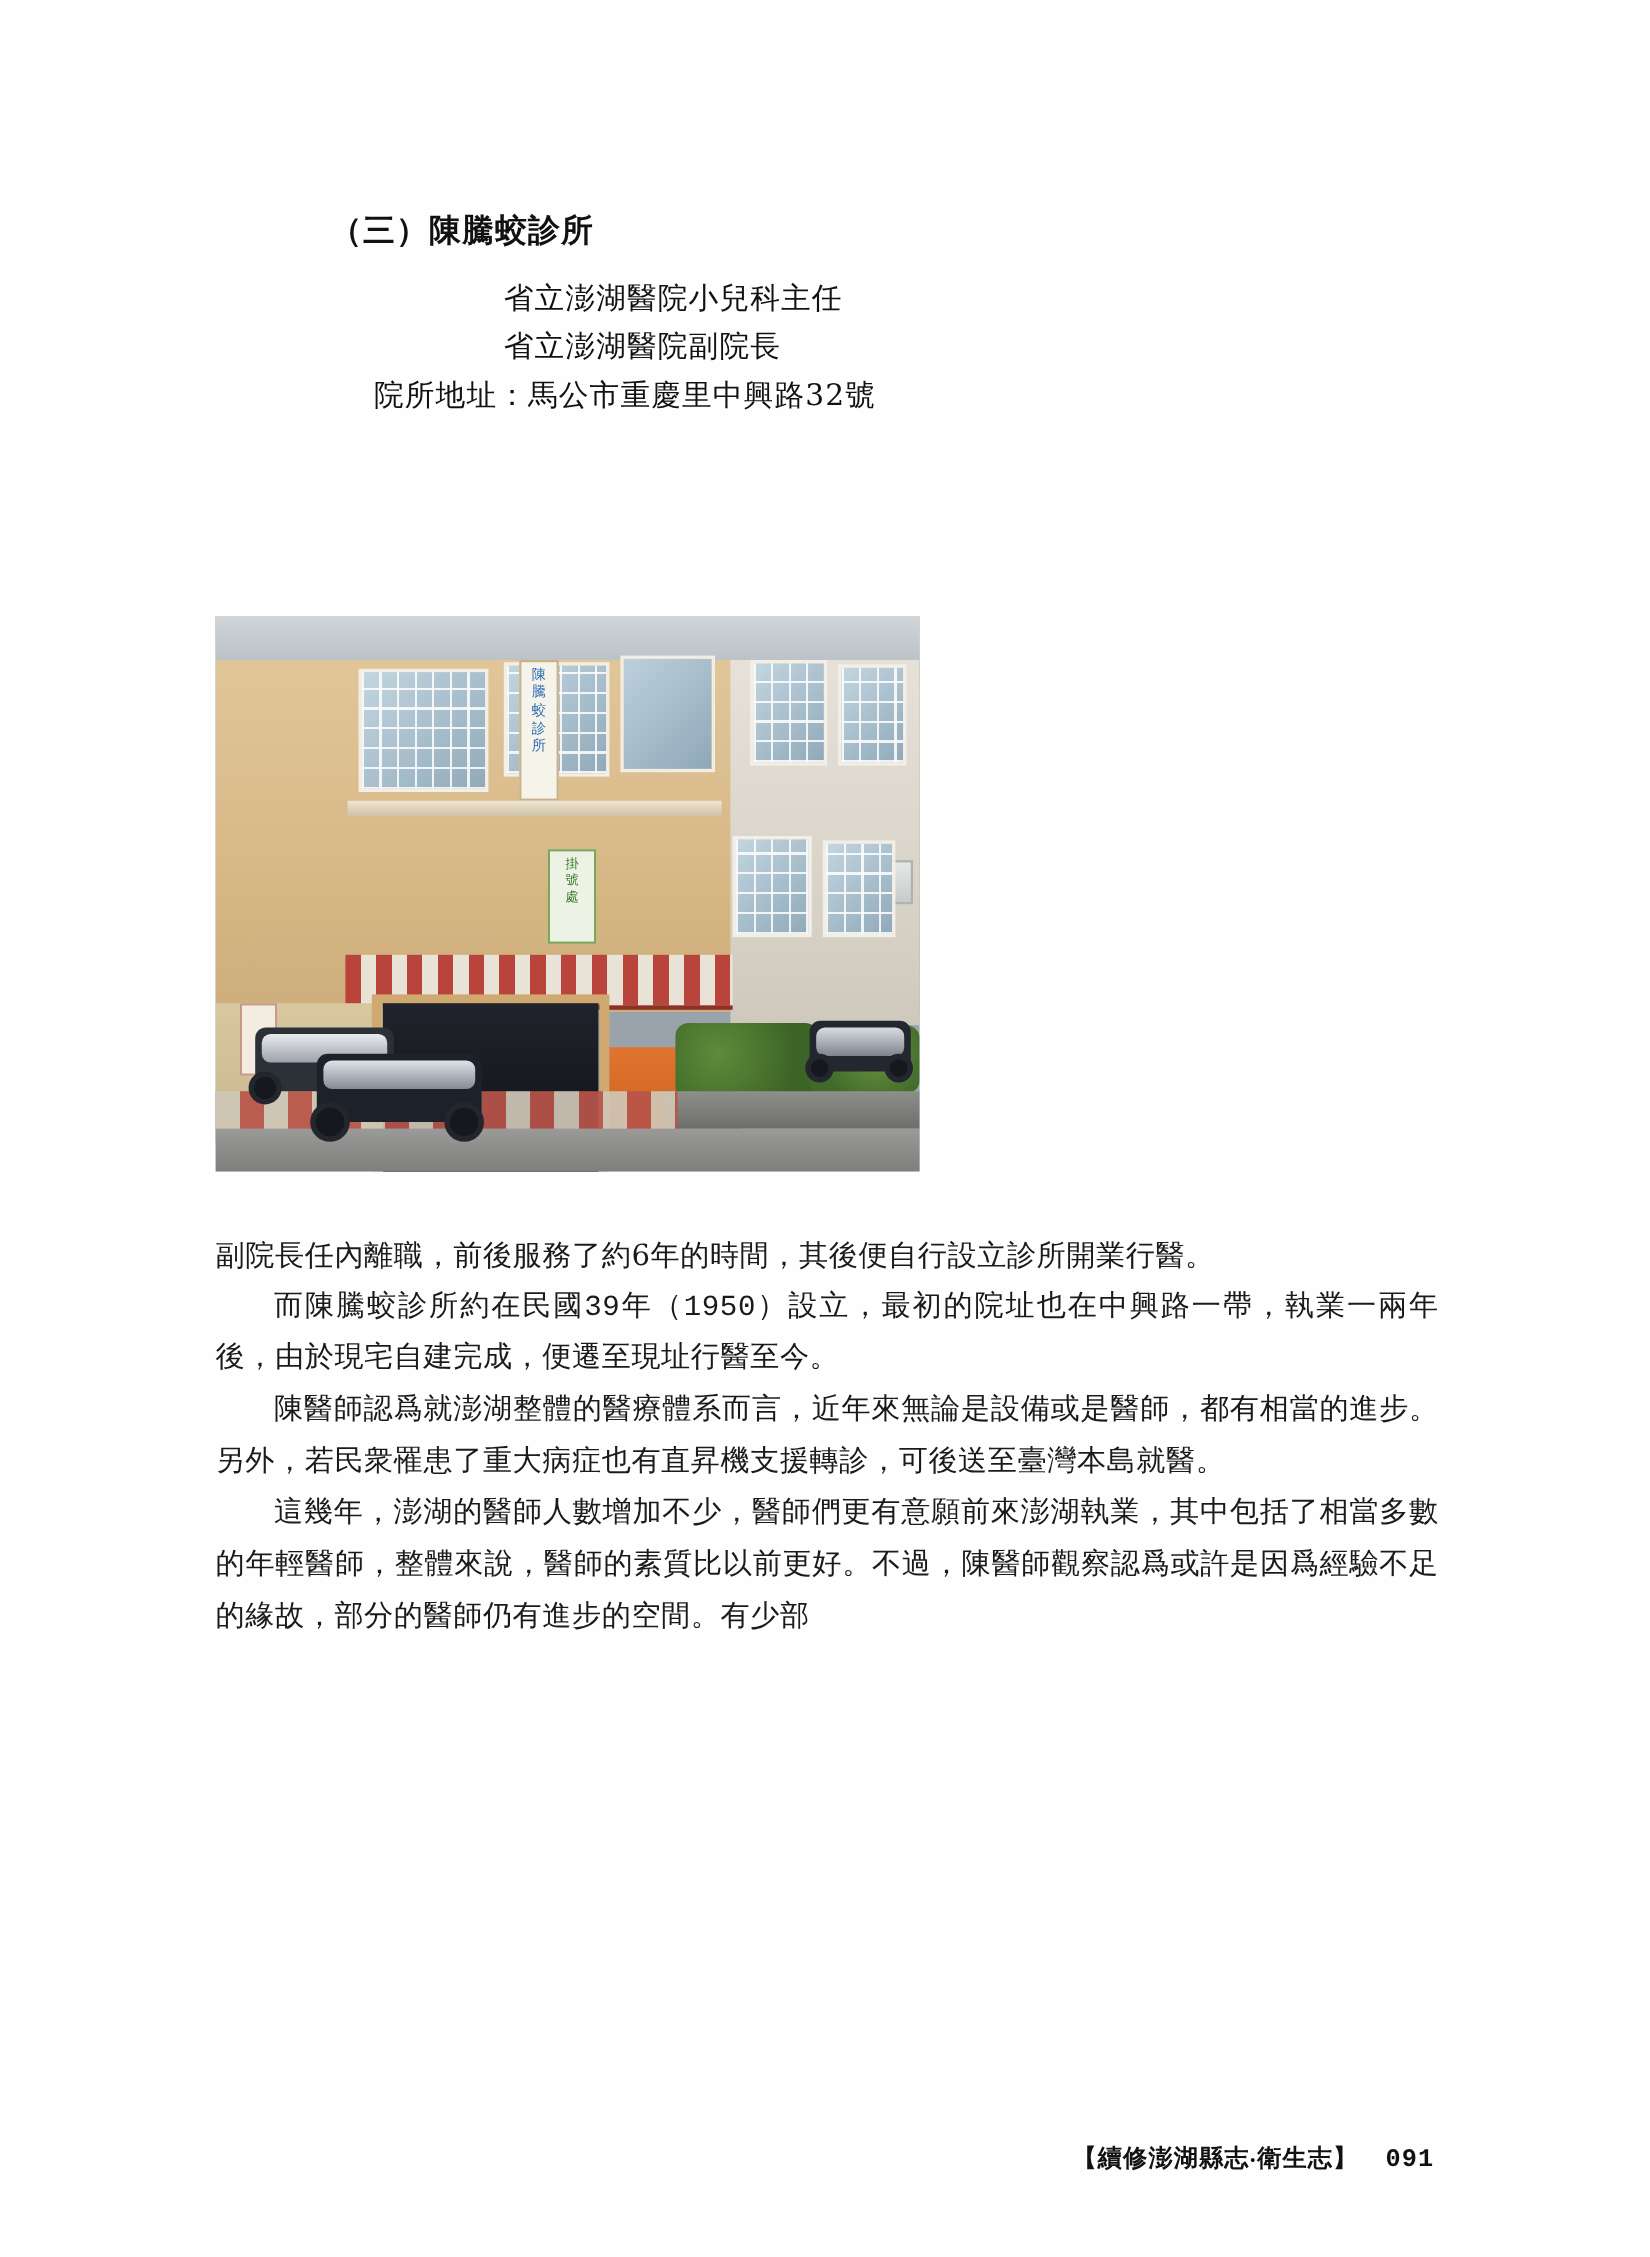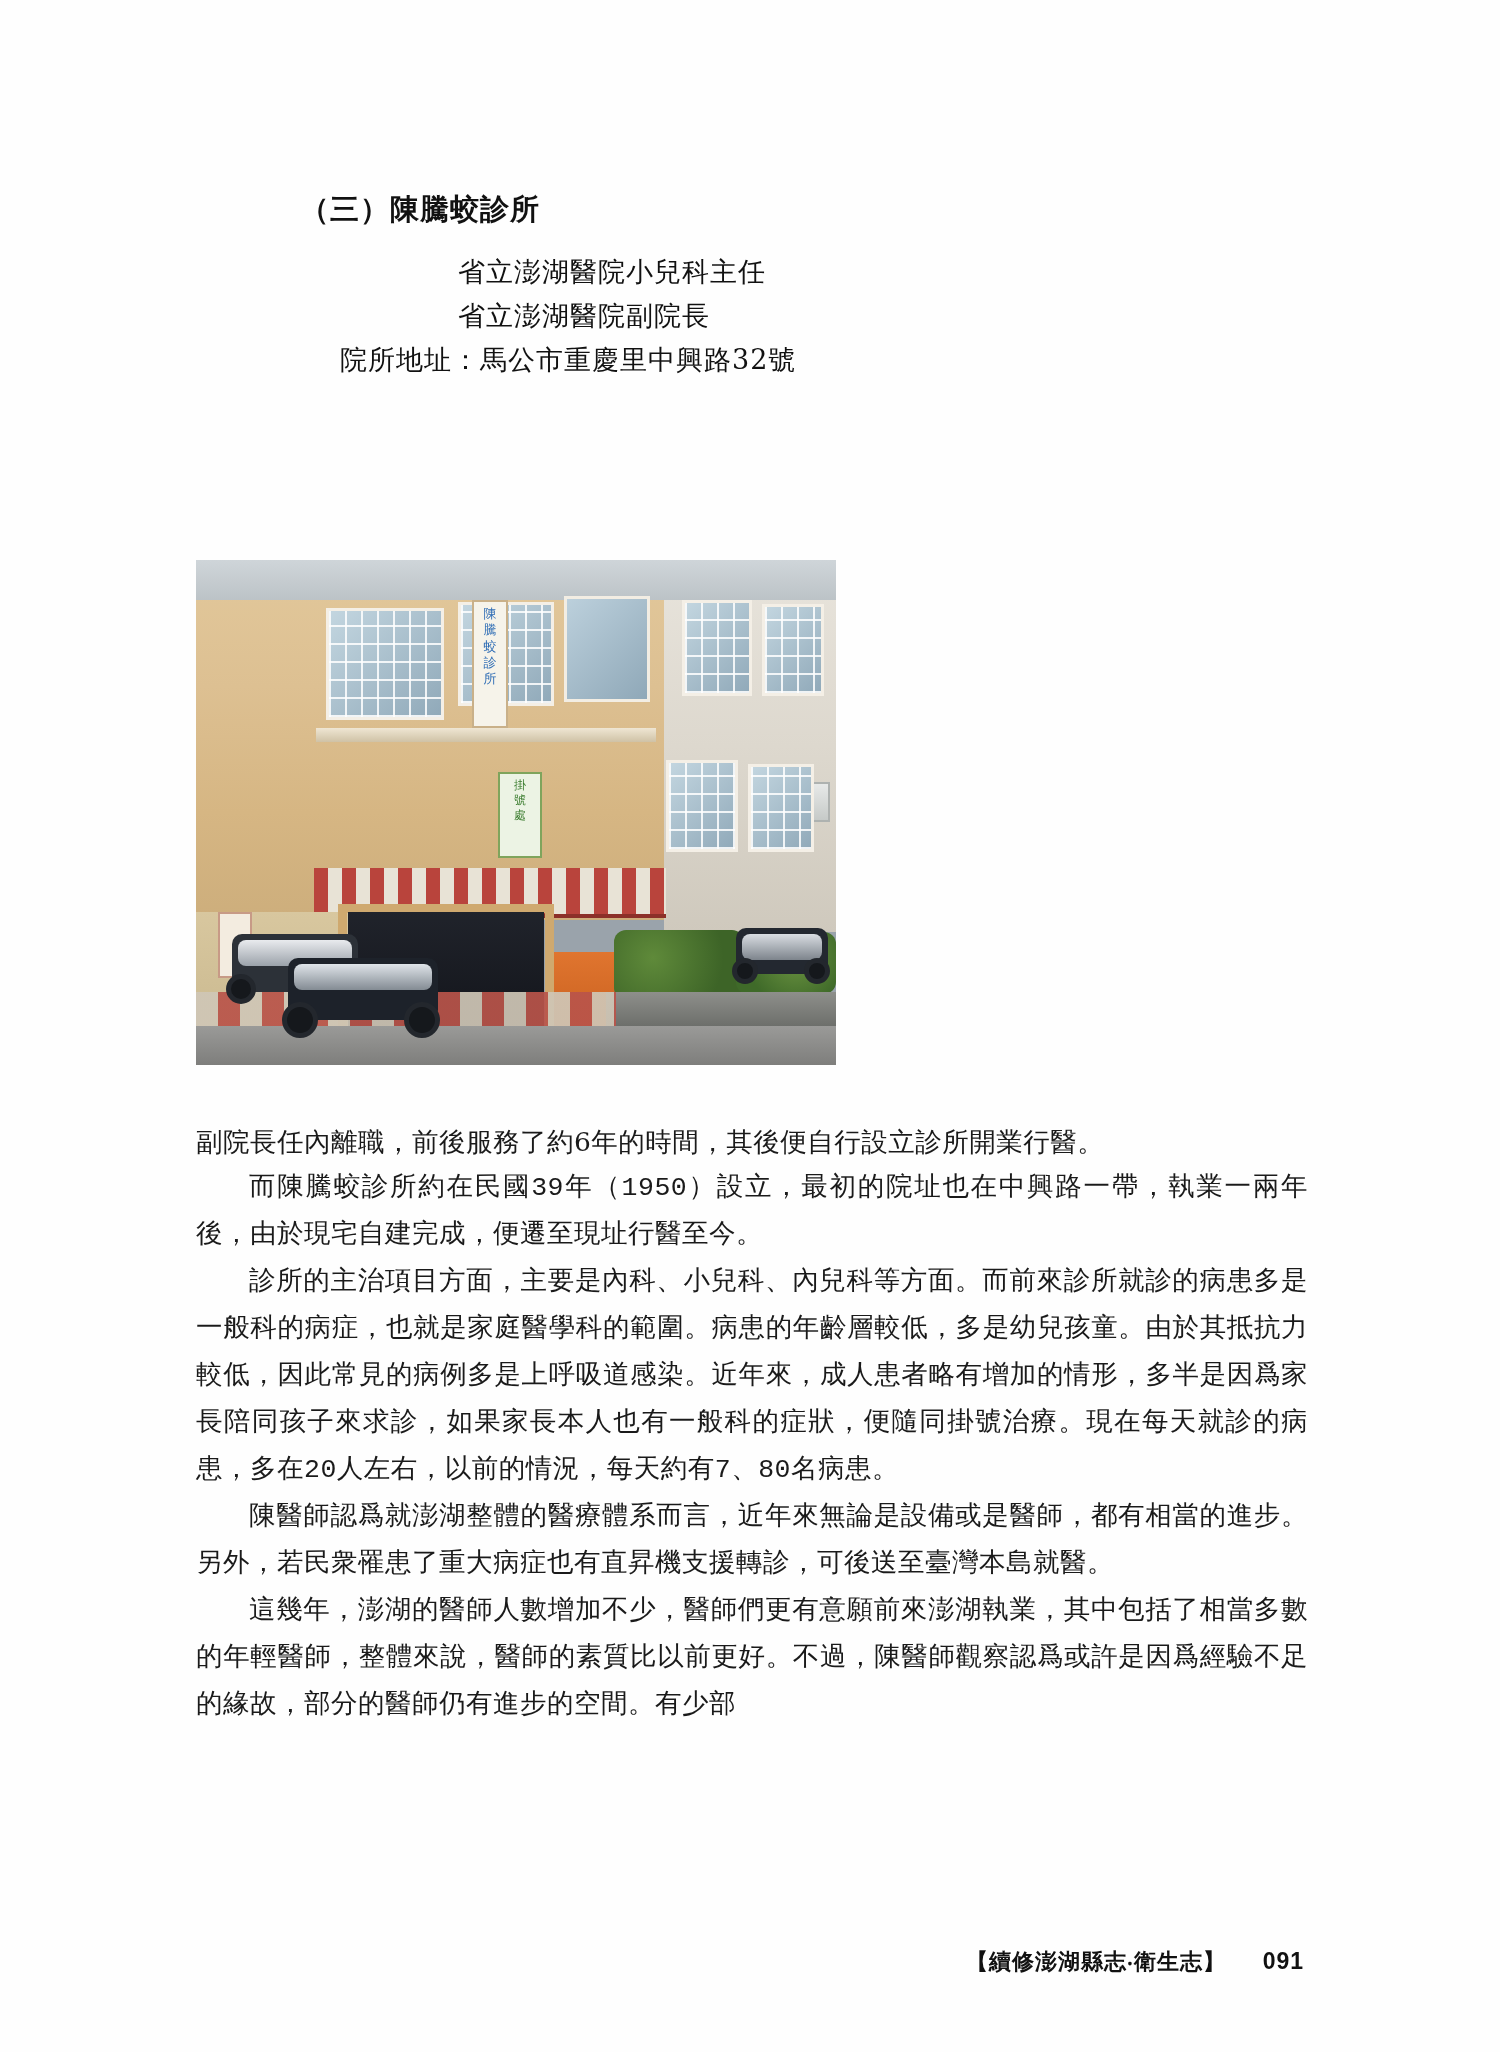--- a/index.html
+++ b/index.html
@@ -230,22 +230,22 @@
     text-align: right;
     padding-right: 196px;
     box-sizing: border-box;
     font-size: 22px;
     letter-spacing: 1px;
     color: #111;
     font-weight: bold;
   }
   .footer .pageno {
     display: inline-block;
-    margin-left: 28px;
-    font-family: Liberation Sans, sans-serif;
+    margin-left: 16px;
+    font-family: Liberation Mono, monospace;
     font-weight: bold;
     font-size: 23px;
   }
 </style>
 </head>
 <body>
 
 <div class="page">
 
   <div class="heading-block">
@@ -314,21 +314,20 @@
         </div>
       <div class="ph-wheel" style="left:536px; top:398px; width:26px; height:26px;"></div>
       <div class="ph-wheel" style="left:608px; top:398px; width:26px; height:26px;"></div>
     </div>
   </div>
 
 
   <div class="body-block">
     <p>副院長任內離職，前後服務了約6年的時間，其後便自行設立診所開業行醫。</p>
     <p class="p-indent">而陳騰蛟診所約在民國39年（1950）設立，最初的院址也在中興路一帶，執業一兩年後，由於現宅自建完成，便遷至現址行醫至今。</p>
-    <p class="p-indent">診所的主治項目方面，主要是內科、小兒科、內兒科等方面。而前來診所就診的病患多是一般科的病症，也就是家庭醫學科的範圍。病患的年齡層較低，多是幼兒孩童。由於其抵抗力較低，因此常見的病例多是上呼吸道感染。近年來，成人患者略有增加的情形，多半是因爲家長陪同孩子來求診，如果家長本人也有一般科的症狀，便隨同掛號治療。現在每天就診的病患，多在20人左右，以前的情況，每天約有7、80名病患。</p>
     <p class="p-indent">陳醫師認爲就澎湖整體的醫療體系而言，近年來無論是設備或是醫師，都有相當的進步。另外，若民衆罹患了重大病症也有直昇機支援轉診，可後送至臺灣本島就醫。</p>
     <p class="p-indent">這幾年，澎湖的醫師人數增加不少，醫師們更有意願前來澎湖執業，其中包括了相當多數的年輕醫師，整體來說，醫師的素質比以前更好。不過，陳醫師觀察認爲或許是因爲經驗不足的緣故，部分的醫師仍有進步的空間。有少部</p>
   </div>
 
   <div class="footer">
     <span>【續修澎湖縣志‧衛生志】</span>
     <span class="pageno">091</span>
   </div>
 
 </div>

